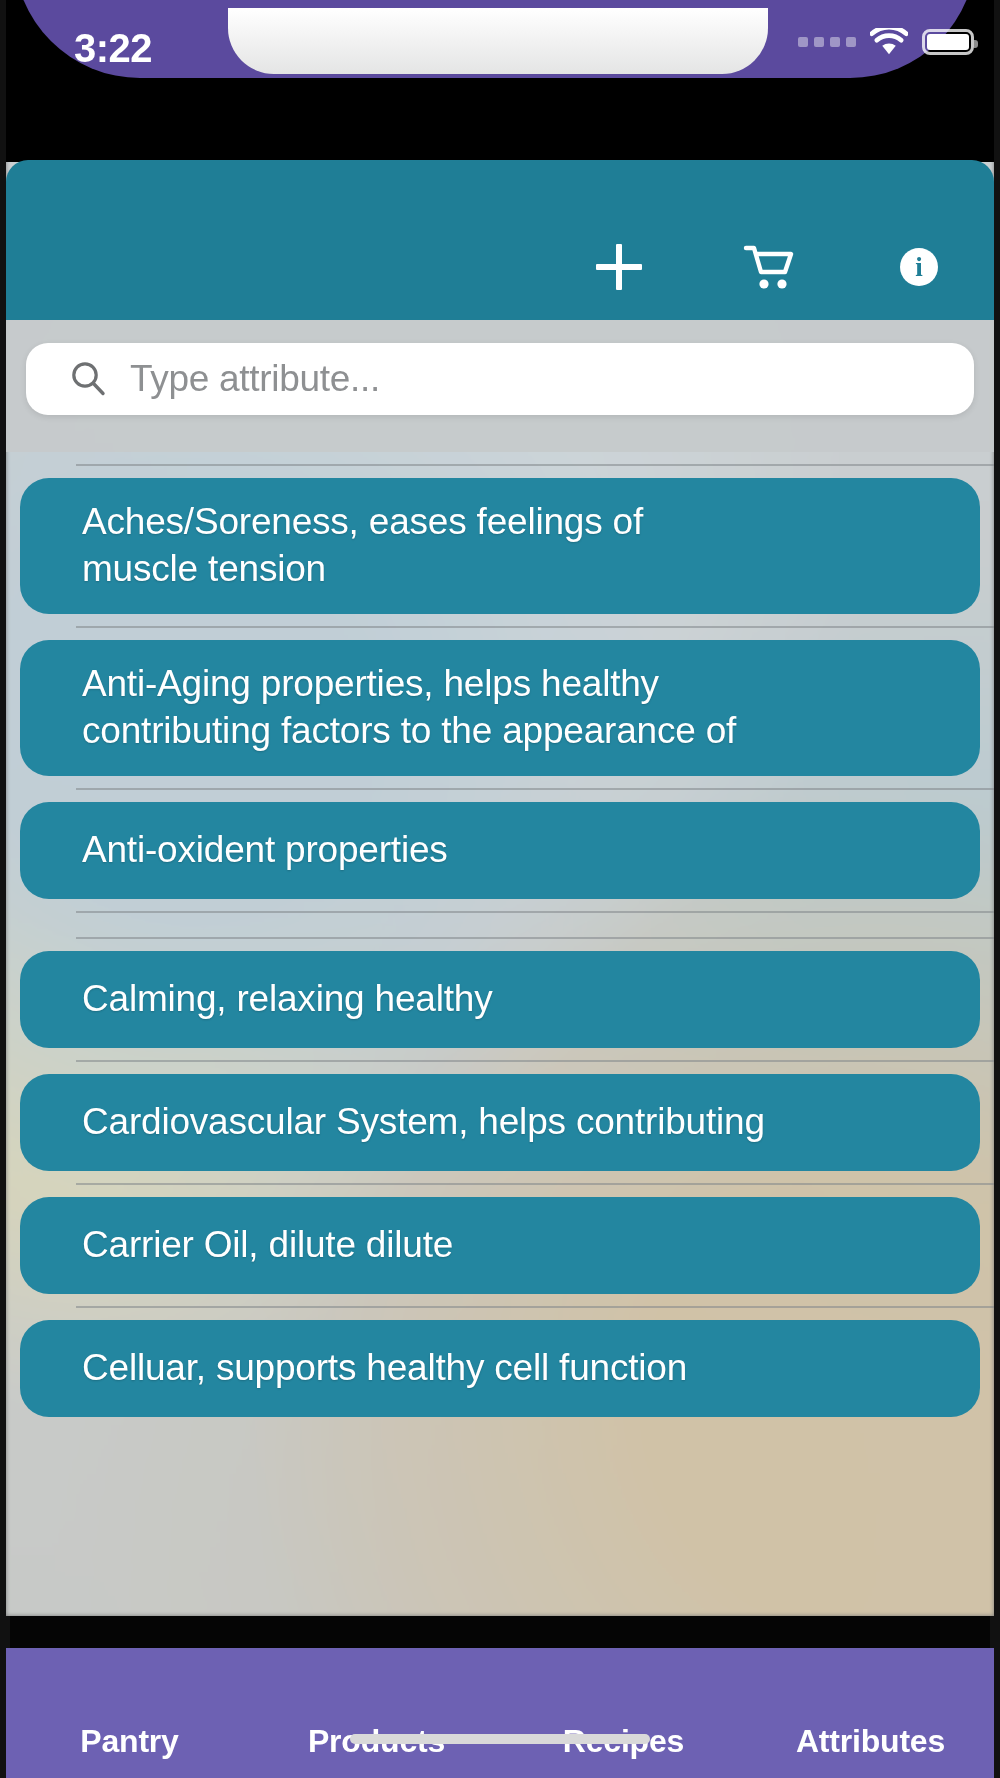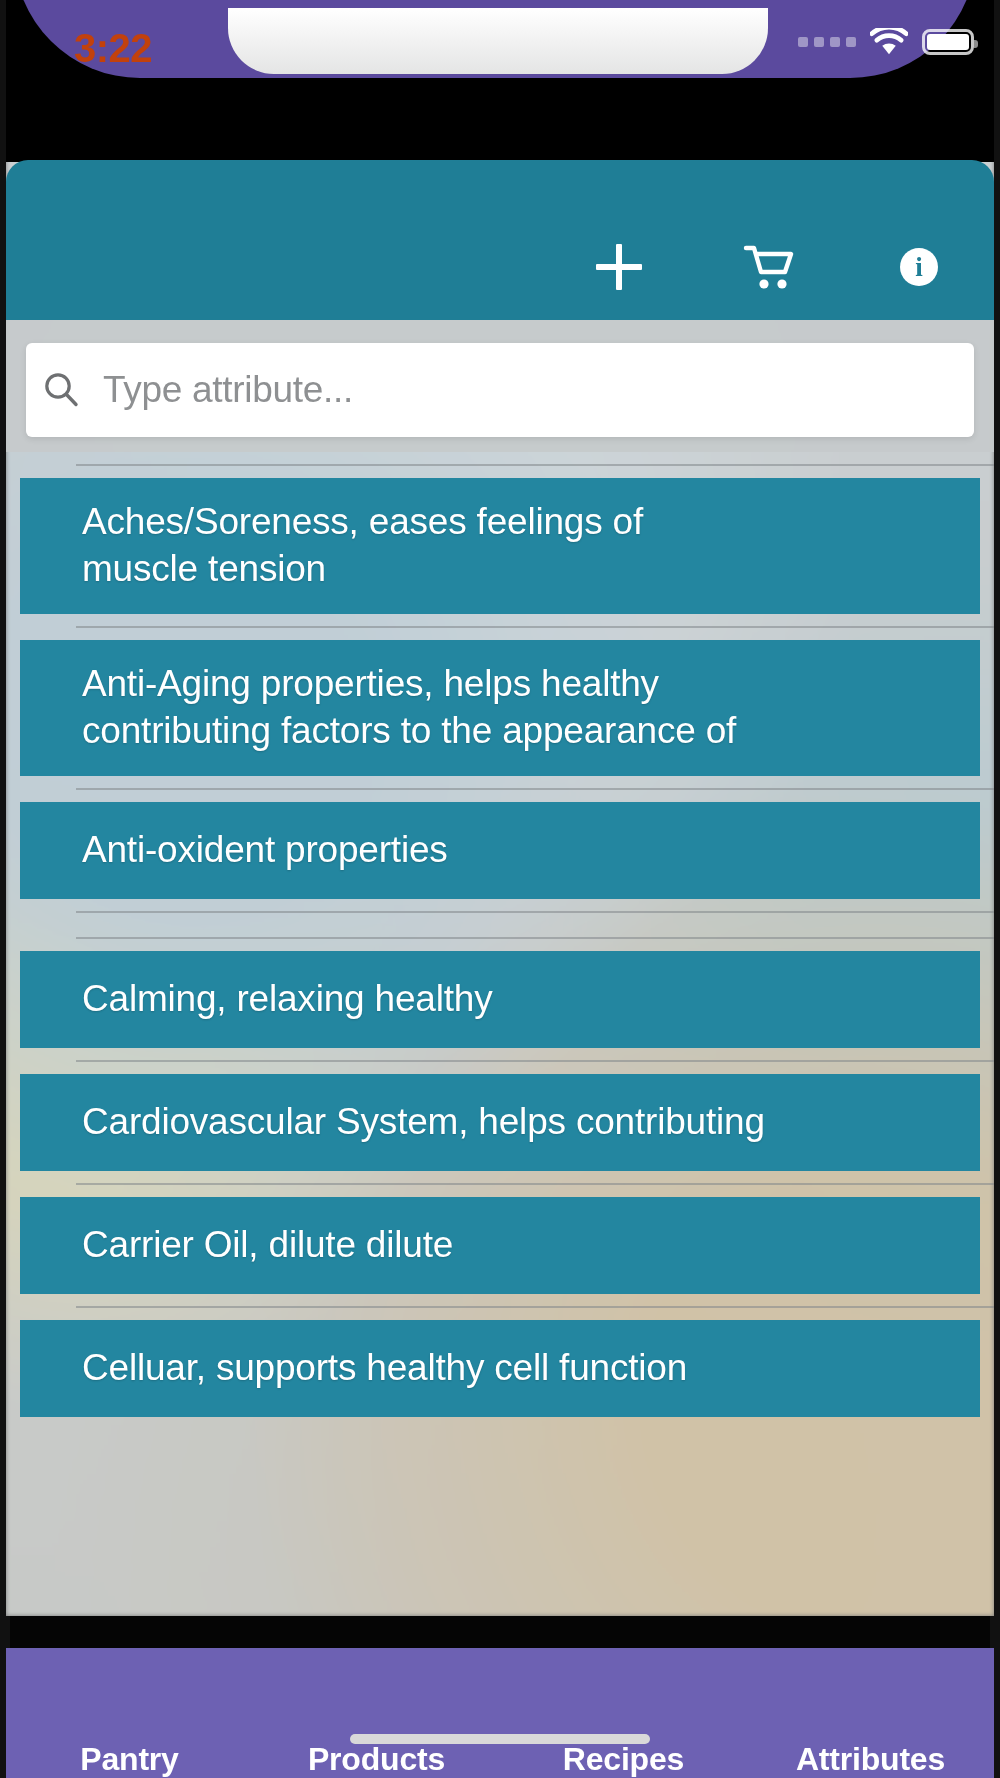--- a/index.html
+++ b/index.html
@@ -89,21 +89,21 @@
     position:absolute;
     left: 228px; top: 8px;
     width: 540px; height: 66px;
     background: linear-gradient(180deg,#ffffff 0%, #efefef 60%, #e4e5e5 100%);
     border-radius: 0 0 46px 46px;
     z-index: 11;
   }
   .status-time {
     position: absolute;
     left: 74px; top: 26px;
-    color: #c2410c;
+    color: #ffffff;
     font-size: 40px;
     font-weight: bold;
     letter-spacing: -0.5px;
     z-index: 12;
   }
   .status-right {
     position: absolute;
     right: 26px; top: 28px;
     display: flex;
     align-items: center;
@@ -174,26 +174,26 @@
   .search-wrap {
     position: absolute;
     left: 6px; top: 320px;
     width: 988px; height: 132px;
     background: rgba(198,202,203,0.92);
     z-index: 12;
   }
   .search-box {
     position: absolute;
     left: 20px; top: 23px;
-    width: 948px; height: 94px;
+    width: 948px; height: 72px;
     background: #ffffff;
-    border-radius: 6px;
+    border-radius: 22px;
     display: flex;
     align-items: center;
-    padding-left: 15px;
+    padding-left: 42px;
     box-sizing: border-box;
     box-shadow: 0 2px 6px rgba(0,0,0,0.10);
     cursor: text;
   }
   .mag-ic { width: 40px; height: 40px; flex: none; margin-right: 22px; }
   .search-ph {
     color: #8e9092;
     font-size: 37px;
     letter-spacing: -0.3px;
   }
@@ -221,37 +221,39 @@
     background: #2386a0;
     color: #ffffff;
     font-size: 37px;
     line-height: 47px;
     letter-spacing: -0.2px;
     padding: 24px 26px 26px 62px;
     box-sizing: border-box;
     text-shadow: 0 1px 2px rgba(0,0,0,0.18);
     cursor: pointer;
     white-space: pre-line;
+    border-radius: 29px;
   }
   .attr-row.tall { padding-top: 20px; padding-bottom: 22px; }
 
   
   .tabbar {
     position: absolute;
     left: 6px; bottom: 0px;
     width: 988px; height: 130px;
     background: #6d61b3;
     z-index: 20;
     display: flex;
   }
   .tab {
     flex: 1;
     display: flex;
     align-items: flex-end;
     justify-content: center;
+    padding-bottom: 18px;
     cursor: pointer;
   }
   .tab span {
     color: #ffffff;
     font-size: 32px;
     font-weight: bold;
     letter-spacing: -0.2px;
   }
 
   

